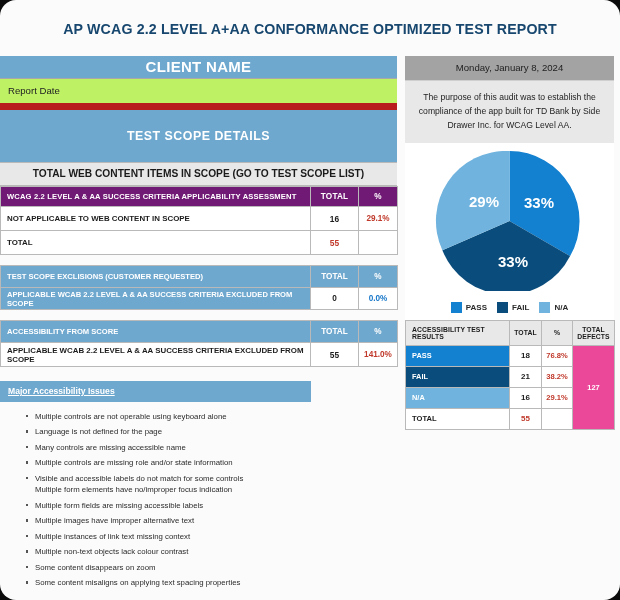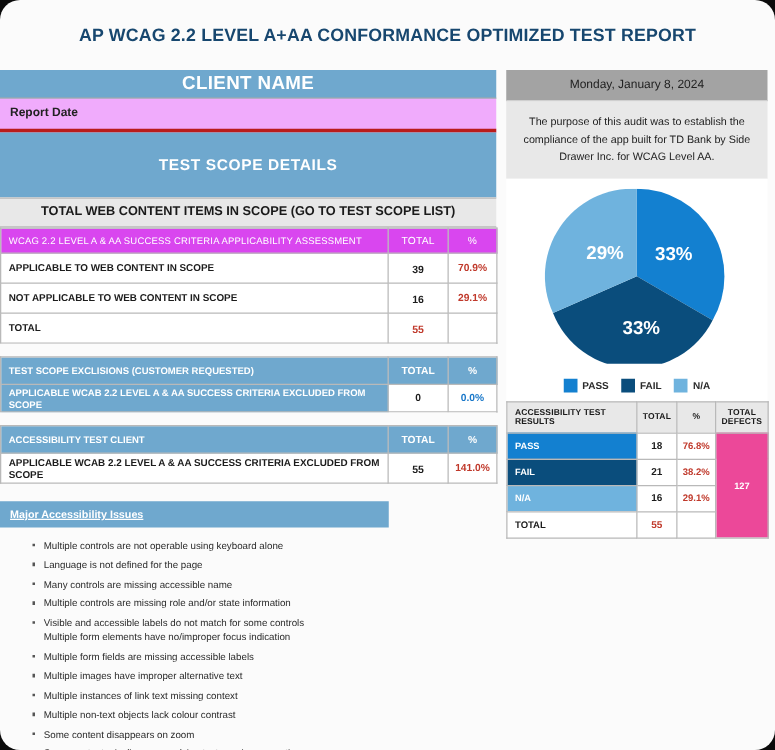--- a/index.html
+++ b/index.html
@@ -76,26 +76,25 @@
     height: 22px;
     line-height: 22px;
     text-align: center;
     font-size: 15px;
     letter-spacing: 0.3px;
     border-bottom: 1px solid #a8a8a8;
   }
   .report-date-row {
     height: 24px;
     line-height: 24px;
-    background: #f0abfc;
+    background: #bef264;
     color: #222;
     font-size: 9.6px;
     padding-left: 8px;
-    border-bottom: 3px solid #b91c1c;
-    font-weight: bold;
+    border-bottom: 7px solid #b91c1c;
   }
   .scope-details {
     height: 52px;
     line-height: 52px;
     text-align: center;
     font-size: 12.4px;
     letter-spacing: 0.5px;
   }
   .total-items-bar {
     height: 22px;
@@ -104,23 +103,23 @@
     font-size: 10.2px;
     font-weight: bold;
     background: #e8e8e8;
     color: #1a1a1a;
     border-top: 1px solid #b9b9b9;
     border-bottom: 1px solid #b9b9b9;
   }
 
   
   .tbl-head td {
-    background: #d946ef;
+    background: #701a75;
     color: #fff;
-    font-weight: normal;
+    font-weight: bold;
     font-size: 7.6px;
     letter-spacing: 0.15px;
     height: 19px;
     margin-left: 10px;
   }
   .tbl-head td.c-label { padding-left: 6px; text-align: left; }
   .tbl-head td.c-total, .tbl-head td.c-pct { text-align: center; font-size: 8.2px; }
 
   .tbl-row td {
     height: 23px;
@@ -288,25 +287,20 @@
             <col style="width:48px">
             <col style="width:39px">
           </colgroup>
         <tbody>
           <tr class="tbl-head">
             <td class="c-label">WCAG 2.2 LEVEL A &amp; AA SUCCESS CRITERIA APPLICABILITY ASSESSMENT</td>
             <td class="c-total">TOTAL</td>
             <td class="c-pct">%</td>
           </tr>
           <tr class="tbl-row">
-            <td class="c-label">APPLICABLE TO WEB CONTENT IN SCOPE</td>
-            <td class="c-total">39</td>
-            <td class="c-pct">70.9%</td>
-          </tr>
-          <tr class="tbl-row">
             <td class="c-label">NOT APPLICABLE TO WEB CONTENT IN SCOPE</td>
             <td class="c-total">16</td>
             <td class="c-pct">29.1%</td>
           </tr>
           <tr class="tbl-row">
             <td class="c-label">TOTAL</td>
             <td class="c-total red">55</td>
             <td class="c-pct"></td>
           </tr>
         </tbody>
@@ -337,21 +331,21 @@
       <div class="spacer"></div>
 
       <table class="grid">
         <colgroup>
             <col style="width:310px">
             <col style="width:48px">
             <col style="width:39px">
           </colgroup>
         <tbody>
           <tr class="excl-row">
-            <td class="c-label">ACCESSIBILITY TEST CLIENT</td>
+            <td class="c-label">ACCESSIBILITY FROM SCORE</td>
             <td class="c-total">TOTAL</td>
             <td class="c-pct">%</td>
           </tr>
           <tr class="tbl-row">
             <td class="c-label">APPLICABLE WCAB 2.2 LEVEL A &amp; AA SUCCESS CRITERIA EXCLUDED FROM SCOPE</td>
             <td class="c-total">55</td>
             <td class="c-pct">141.0%</td>
           </tr>
         </tbody>
       </table>

